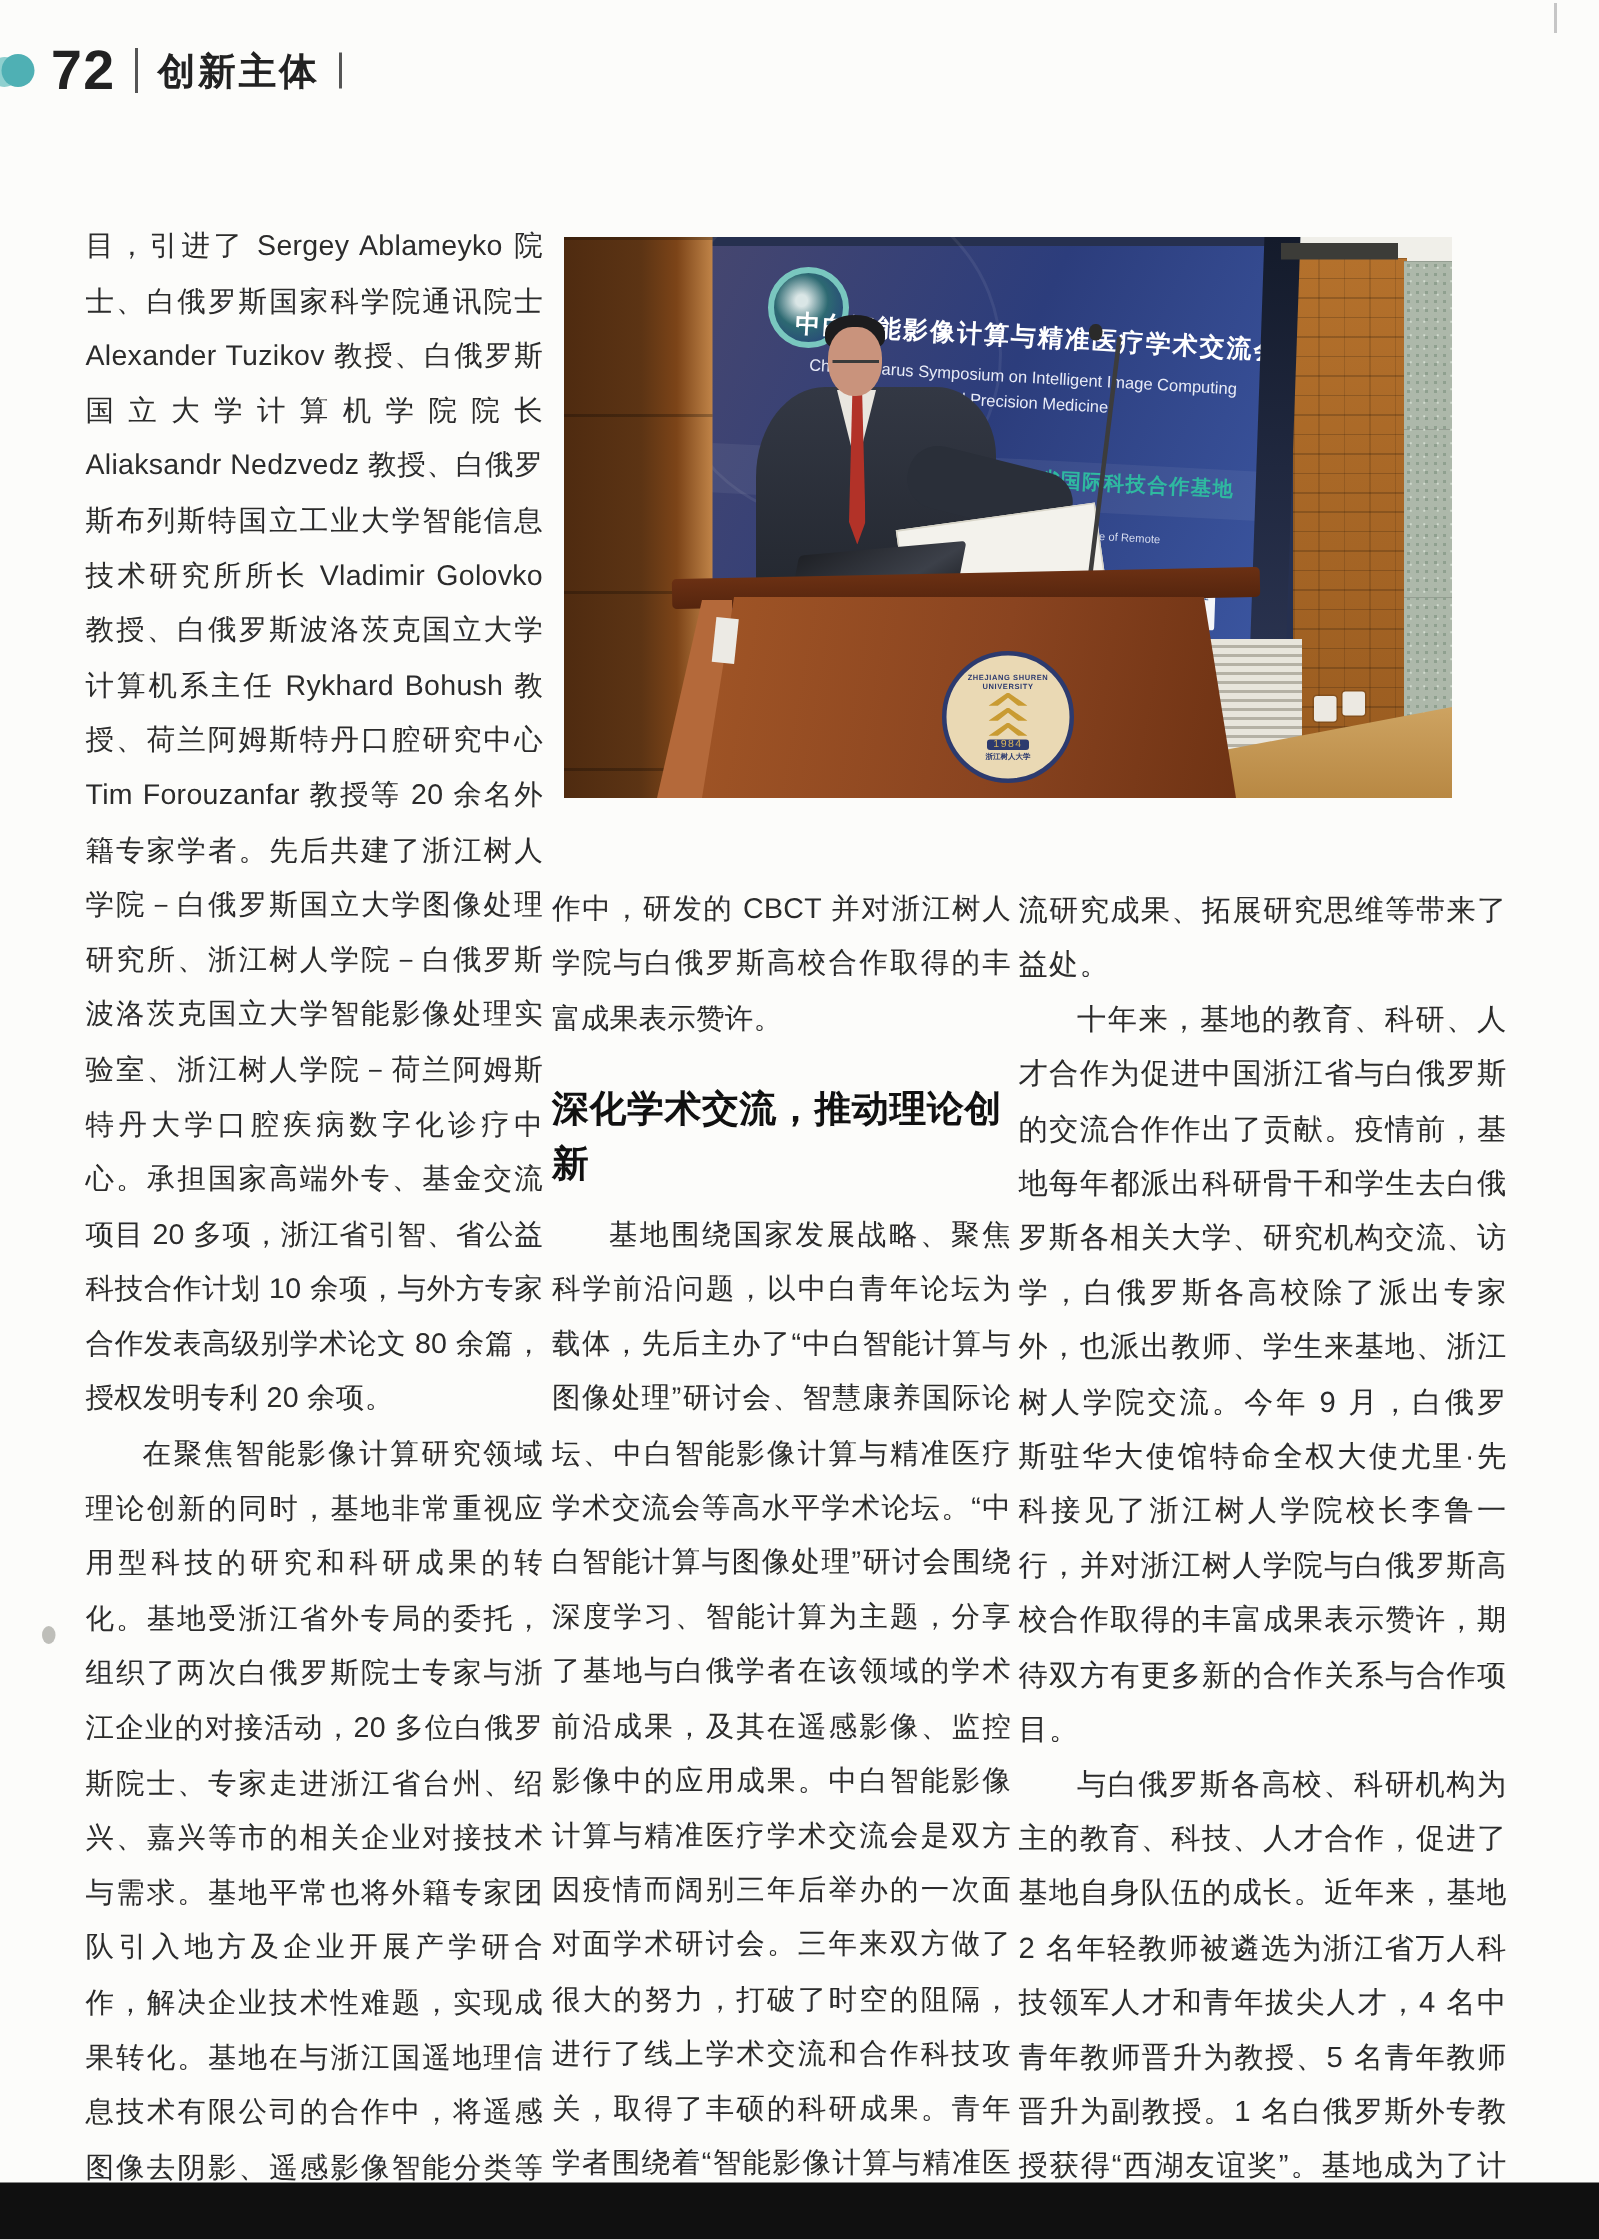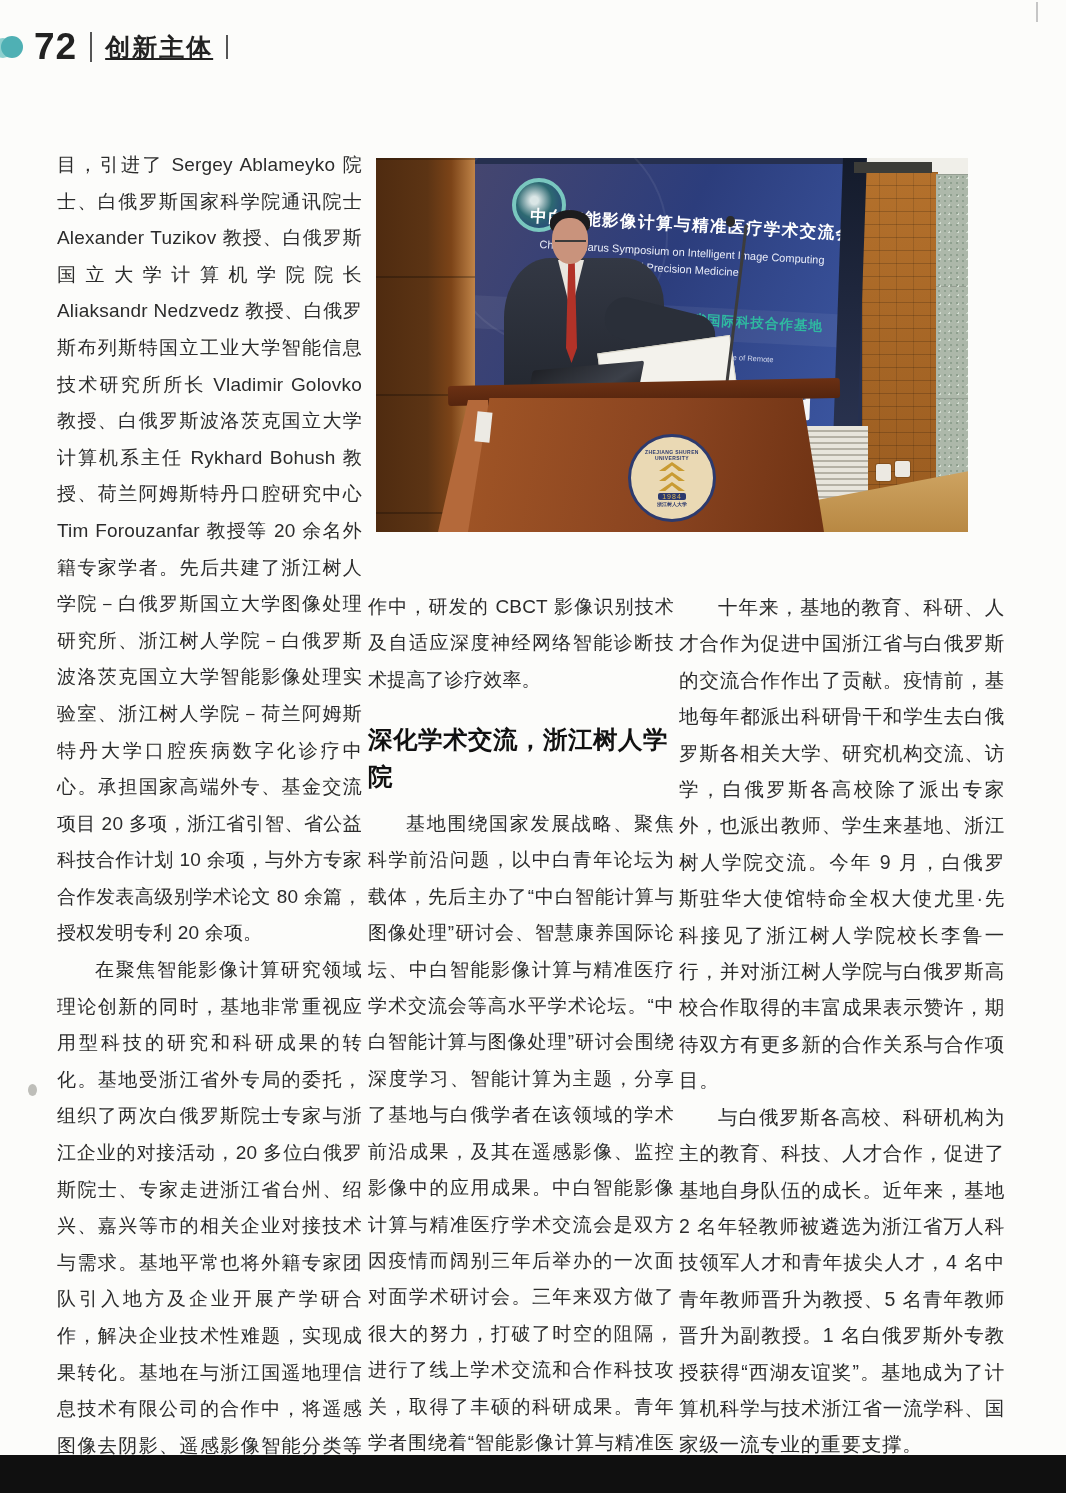--- a/index.html
+++ b/index.html
@@ -6,21 +6,21 @@
   .page{
     position:relative;width:1066px;height:1493px;background:#fcfcfa;
     font-family:"Liberation Sans","DejaVu Sans",sans-serif;overflow:hidden;
     color:#2b2b2b;
   }
   
   .header{position:absolute;left:34px;top:26px;display:flex;align-items:center;gap:13px;}
   .hdr-num{font-size:37px;font-weight:700;color:#222;letter-spacing:1px;}
   .vline{width:2px;background:#555;}
   .vline.tall{height:30px;} .vline.short{height:24px;}
-  .hdr-cn{font-size:25px;font-weight:700;color:#222;letter-spacing:2px;text-decoration:underline;}
+  .hdr-cn{font-size:25px;font-weight:700;color:#222;letter-spacing:2px;}
   .hdr-en{font-size:21px;font-weight:500;color:#2e2e2e;letter-spacing:1.5px;word-spacing:6px;}
   .hdr-dot{position:absolute;left:-7px;top:36px;width:24px;height:24px;}
   .hdr-dot .c1{position:absolute;left:0;top:2px;width:20px;height:20px;border-radius:50%;background:#8fd0cf;}
   .hdr-dot .c2{position:absolute;left:8px;top:0;width:22px;height:22px;border-radius:50%;background:#4fb0b4;}
   
   .col{position:absolute;text-align:justify;color:#2b2b2b;}
   .col p{margin:0;}
   .col p.ind{text-indent:2em;}
   #col1{left:57px;top:147px;width:305px;font-size:19px;line-height:36.6px;letter-spacing:.2px;}
   #col2{left:368px;top:589px;width:306px;font-size:19px;line-height:36.4px;letter-spacing:.2px;}
@@ -199,26 +199,27 @@
       <div class="chev"></div>
       <div class="chev"></div>
       <div class="chev"></div>
       <div class="emb-year">1984</div>
       <div class="emb-cn">浙江树人大学</div>
     </div>
   </div>
 
 
   <div class="col" id="col2">
-    <p class="cont">作中，研发的 CBCT 影像识别技术及自适应深度神经网络智能诊断技术提高了诊疗效率。</p>
-    <div class="sec-heading">深化学术交流，浙江树人学院</div>
+    <p class="cont">作中，研发的 CBCT 并对浙江树人学院与白俄罗斯高校合作取得的丰富成果表示赞许。</p>
+    <div class="sec-heading">深化学术交流，推动理论创新</div>
     <p class="ind">基地围绕国家发展战略、聚焦科学前沿问题，以中白青年论坛为载体，先后主办了“中白智能计算与图像处理”研讨会、智慧康养国际论坛、中白智能影像计算与精准医疗学术交流会等高水平学术论坛。“中白智能计算与图像处理”研讨会围绕深度学习、智能计算为主题，分享了基地与白俄学者在该领域的学术前沿成果，及其在遥感影像、监控影像中的应用成果。中白智能影像计算与精准医疗学术交流会是双方因疫情而阔别三年后举办的一次面对面学术研讨会。三年来双方做了很大的努力，打破了时空的阻隔，进行了线上学术交流和合作科技攻关，取得了丰硕的科研成果。青年学者围绕着“智能影像计算与精准医学”主题展开广泛而深入的研究，许多理论和应用得以创新，为参会者掌握领域研究前沿、交</p>
   </div>
 
   <div class="col" id="col3">
+    <p class="cont">流研究成果、拓展研究思维等带来了益处。</p>
     <p class="ind">十年来，基地的教育、科研、人才合作为促进中国浙江省与白俄罗斯的交流合作作出了贡献。疫情前，基地每年都派出科研骨干和学生去白俄罗斯各相关大学、研究机构交流、访学，白俄罗斯各高校除了派出专家外，也派出教师、学生来基地、浙江树人学院交流。今年 9 月，白俄罗斯驻华大使馆特命全权大使尤里·先科接见了浙江树人学院校长李鲁一行，并对浙江树人学院与白俄罗斯高校合作取得的丰富成果表示赞许，期待双方有更多新的合作关系与合作项目。</p>
     <p class="ind">与白俄罗斯各高校、科研机构为主的教育、科技、人才合作，促进了基地自身队伍的成长。近年来，基地 2 名年轻教师被遴选为浙江省万人科技领军人才和青年拔尖人才，4 名中青年教师晋升为教授、5 名青年教师晋升为副教授。1 名白俄罗斯外专教授获得“西湖友谊奖”。基地成为了计算机科学与技术浙江省一流学科、国家级一流专业的重要支撑。</p>
   </div>
 
   <div class="artifact-tr"></div>
   <div class="artifact-speck"></div>
   <div class="bottom-band"></div>
 
 </div>
 

